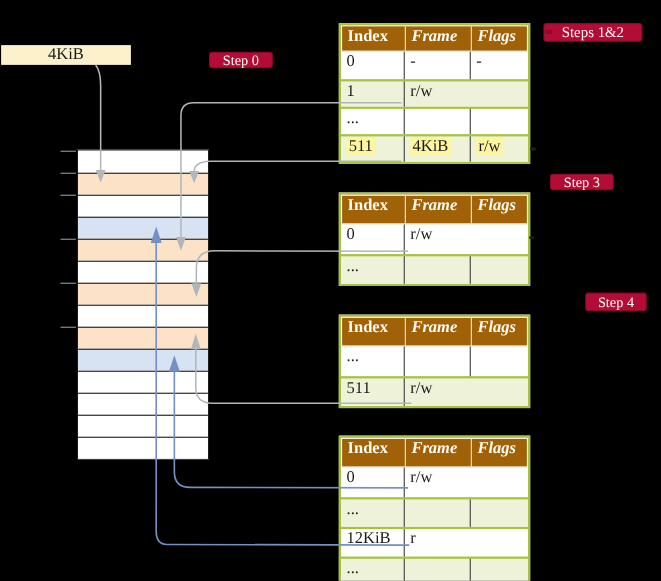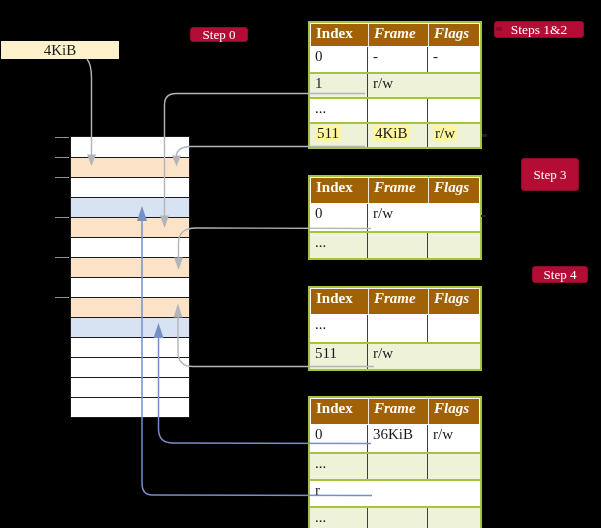--- a/index.html
+++ b/index.html
@@ -53,23 +53,23 @@
   
   #overlay{position:absolute;left:0;top:0;z-index:6;pointer-events:none;}
 </style>
 </head>
 <body>
 
 <div id="canvas">
 
   <div class="frame-box">4KiB</div>
 
-  <div class="badge" style="left:190px;top:27px;width:58px;height:15px;">Step 0</div>
+  <div class="badge" style="left:190px;top:47px;width:58px;height:15px;">Step 0</div>
   <div class="badge" style="left:494px;top:21px;width:90px;height:17px;font-size:13.5px;">Steps 1&amp;2</div>
-  <div class="badge" style="left:521px;top:158px;width:58px;height:33px;">Step 3</div>
+  <div class="badge" style="left:500px;top:158px;width:58px;height:15px;">Step 3</div>
   <div class="badge" style="left:516px;top:266px;width:56px;height:17px;margin-left:16px;">Step 4</div>
 
   <div id="memory">
       <div class="mrow white"></div>
       <div class="mrow peach"></div>
       <div class="mrow white"></div>
       <div class="mrow blue"></div>
       <div class="mrow peach"></div>
       <div class="mrow white"></div>
       <div class="mrow peach"></div>
@@ -151,29 +151,29 @@
   </div>
 
   <div class="tbl t4" style="top:396px;">
     <div class="trow thead">
       <div class="tc">Index</div>
       <div class="tc">Frame</div>
       <div class="tc">Flags</div>
     </div>
     <div class="trow tbody">
       <div class="tc">0</div>
-      <div class="tc">36KiB</div>
-      <div class="tc">r/w</div>
-    </div>
-    <div class="trow tbody shade">
-      <div class="tc">...</div>
-      <div class="tc"></div>
-      <div class="tc"></div>
-    </div>
-    <div class="trow tbody">
+      <div class="tc">r/w</div>
+    </div>
+    <div class="trow tbody shade">
+      <div class="tc">...</div>
+      <div class="tc"></div>
+      <div class="tc"></div>
+    </div>
+    <div class="trow tbody">
+      <div class="tc">12KiB</div>
       <div class="tc">r</div>
     </div>
     <div class="trow tbody shade">
       <div class="tc">...</div>
       <div class="tc"></div>
       <div class="tc"></div>
     </div>
   </div>
 
   <div class="stub" style="left:496px;top:27px;width:6px;height:3.5px;background:#8c0a2b;"></div>

